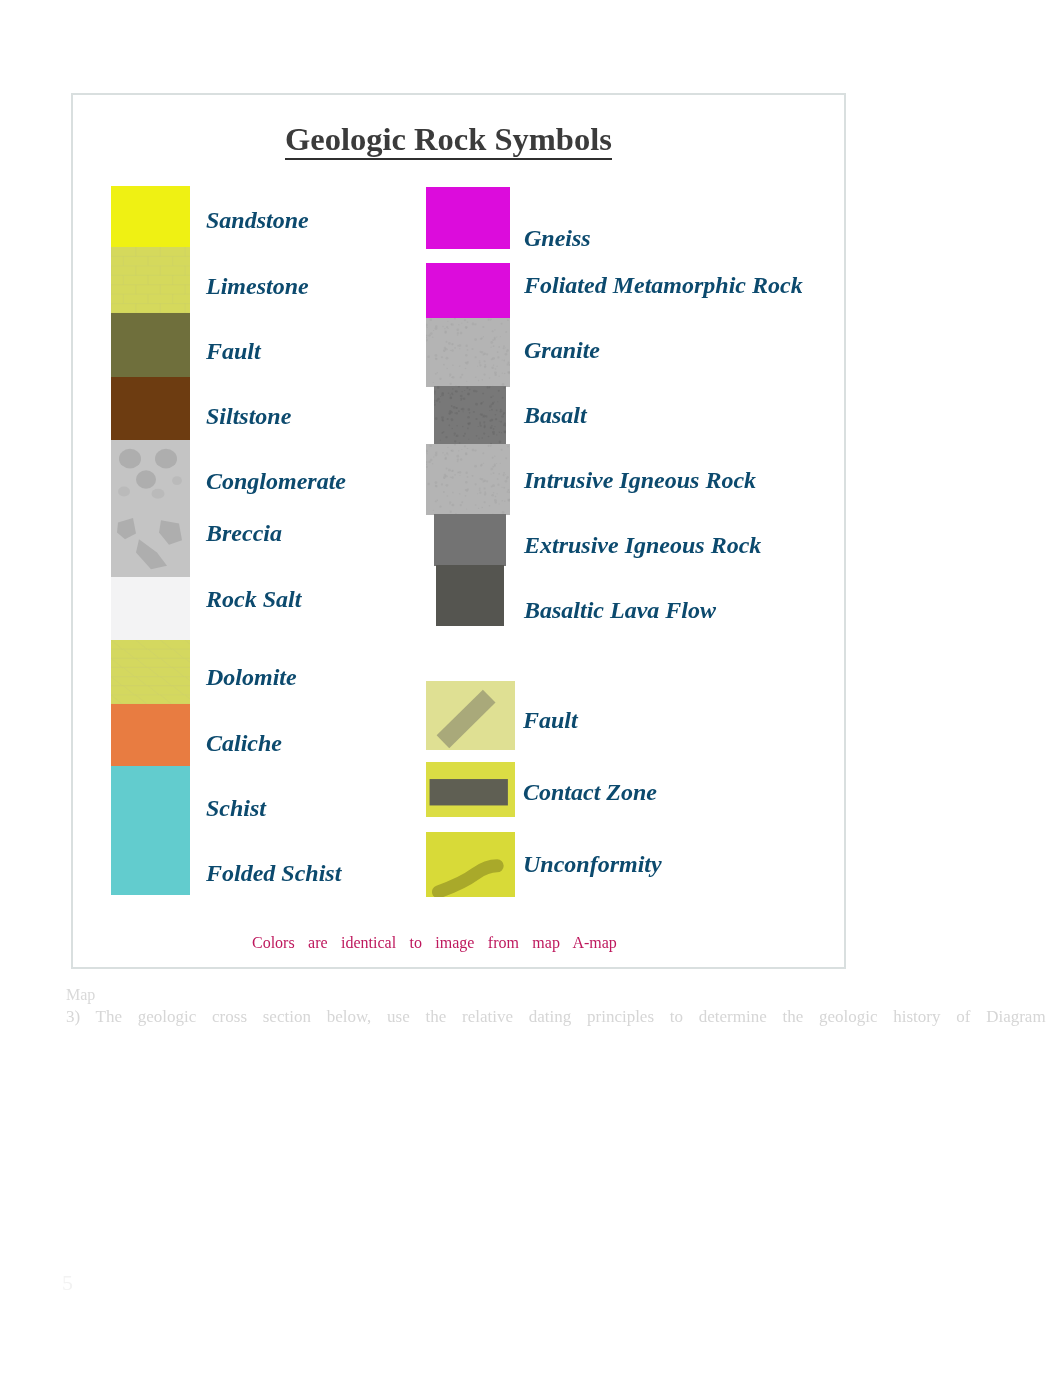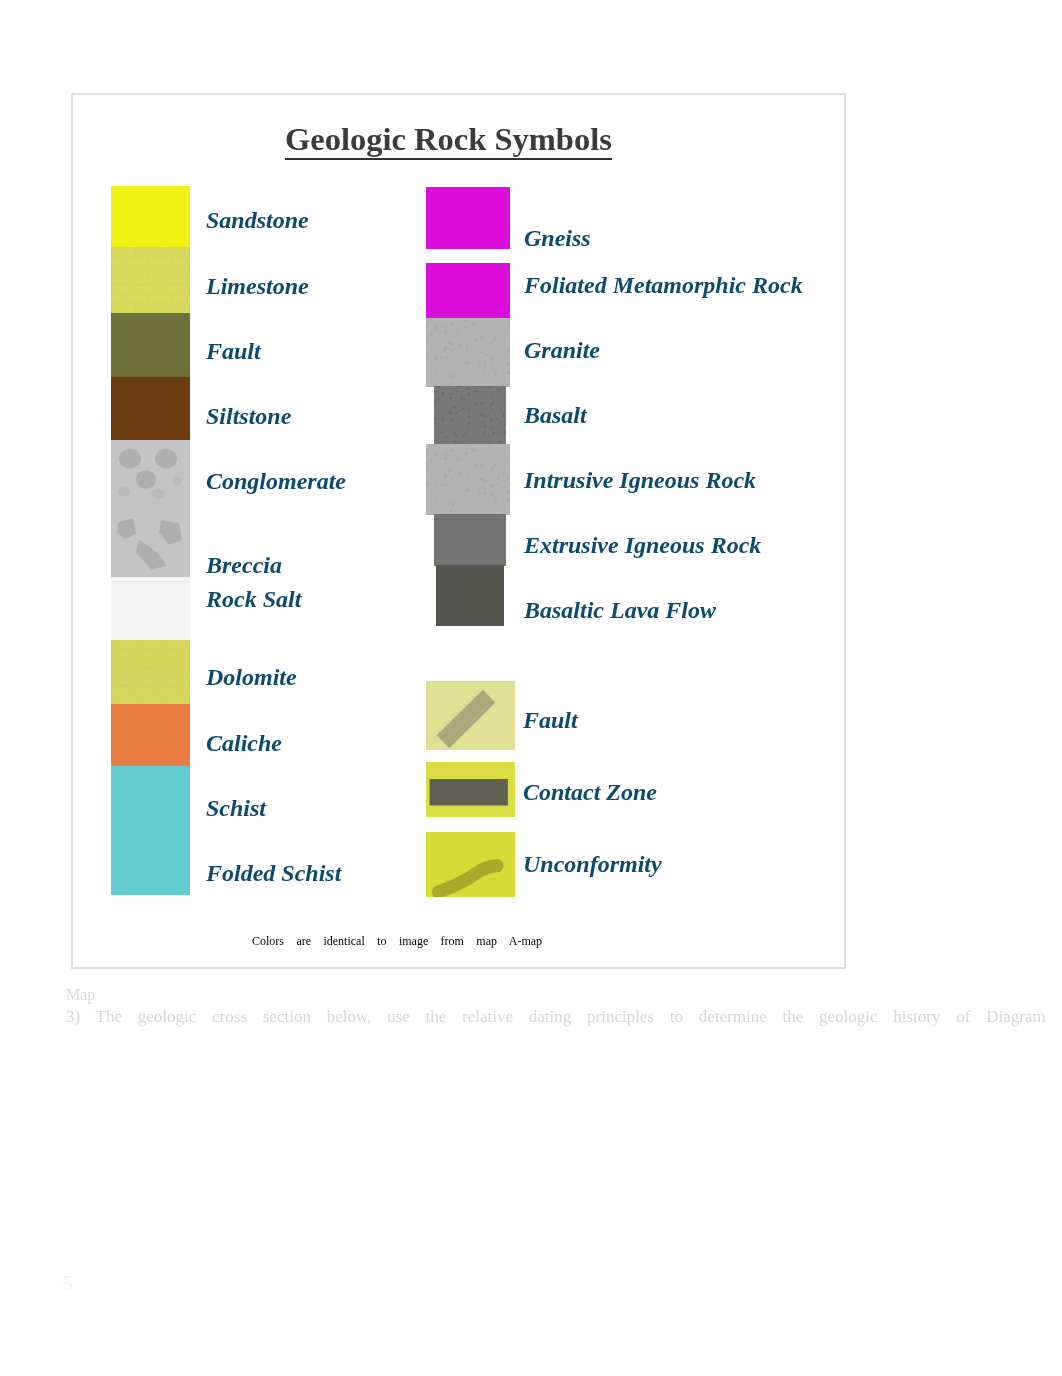--- a/index.html
+++ b/index.html
@@ -4,21 +4,21 @@
 <style>
   html,body{margin:0;padding:0;}
   body{width:1062px;height:1376px;background:#ffffff;font-family:"Liberation Serif",serif;overflow:hidden;}
   .page{position:relative;width:1062px;height:1376px;margin-top:28px;}
   .legend-box{position:absolute;left:71px;top:65px;width:775px;height:876px;border:2px solid #d9dfdf;background:#fff;box-sizing:border-box;}
   .legend-title{position:absolute;left:212px;top:26px;font-weight:bold;font-size:32.5px;color:#3b3b3b;white-space:nowrap;}
   .legend-title span{border-bottom:2px solid #2f2f2f;padding-bottom:1px;}
   .col{position:absolute;}
   .sw{position:absolute;left:0;top:0;}
   .lbl{position:absolute;font-size:24px;font-weight:bold;color:#0c4a6e;white-space:nowrap;font-style:italic;}
-  .footnote{position:absolute;left:179px;top:839px;font-size:12px;color:#000000;white-space:nowrap;word-spacing:9.4px;}
+  .footnote{position:absolute;left:179px;top:839px;font-size:16px;color:#be185d;white-space:nowrap;word-spacing:9.4px;}
   .below{position:absolute;left:66px;top:979px;width:990px;font-size:17px;color:#d6d6d6;white-space:nowrap;word-spacing:11.5px;}
   .below .sup{position:absolute;left:0;top:-21px;font-size:16px;color:#d9d9d9;}
   .pageno{position:absolute;left:62px;top:1242px;font-size:22px;color:#f2f2f2;}
 </style>
 </head>
 <body>
 
 <div class="page">
   <div class="legend-box">
     <div class="legend-title"><span>Geologic Rock Symbols</span></div>
@@ -86,21 +86,21 @@
         <div class="sw" style="left: 38px; top: 413px; width: 79px; height: 69px; background: rgb(196, 196, 196); overflow: hidden;">
           <svg width="79" height="69" viewBox="0 0 79 69" style="display: block;">
             <rect x="0" y="0" width="79" height="69" fill="#c4c4c4"></rect>
             <g>
               <polygon points="7,14.46774193548387 22,10.016129032258064 25,25.596774193548384 14,31.16129032258064 6,24.483870967741932" fill="#aeaeae"></polygon>
               <polygon points="50,12.241935483870966 68,15.58064516129032 71,32.274193548387096 58,36.7258064516129 48,24.483870967741932" fill="#aeaeae"></polygon>
               <polygon points="28,31.16129032258064 46,44.516129032258064 56,57.87096774193548 40,61.20967741935483 25,44.516129032258064" fill="#aeaeae"></polygon>
             </g>
           </svg>
         </div>
-        <div class="lbl" style="left: 133px; top: 457px;">Breccia</div>
+        <div class="lbl" style="left: 133px; top: 425px;">Breccia</div>
         <div class="sw" style="left: 38px; top: 482px; width: 79px; height: 63px; background: rgb(243, 243, 244); overflow: hidden;"></div>
         <div class="lbl" style="left: 133px; top: 491px;">Rock Salt</div>
         <div class="sw" style="left: 38px; top: 545px; width: 79px; height: 64px; background: rgb(212, 216, 95); overflow: hidden;">
           <svg width="79" height="64" viewBox="0 0 79 64" style="display: block;">
             <rect x="0" y="0" width="79" height="64" fill="#d4d85f"></rect>
             <g>
               <line x1="0" y1="9.142857142857142" x2="79" y2="9.142857142857142" stroke="#ccd06a" stroke-width="0.6"></line>
               <line x1="0" y1="0" x2="11.109375" y2="9.142857142857142" stroke="#ccd06a" stroke-width="0.6"></line>
               <line x1="24.6875" y1="0" x2="35.796875" y2="9.142857142857142" stroke="#ccd06a" stroke-width="0.6"></line>
               <line x1="49.375" y1="0" x2="60.484375" y2="9.142857142857142" stroke="#ccd06a" stroke-width="0.6"></line>

